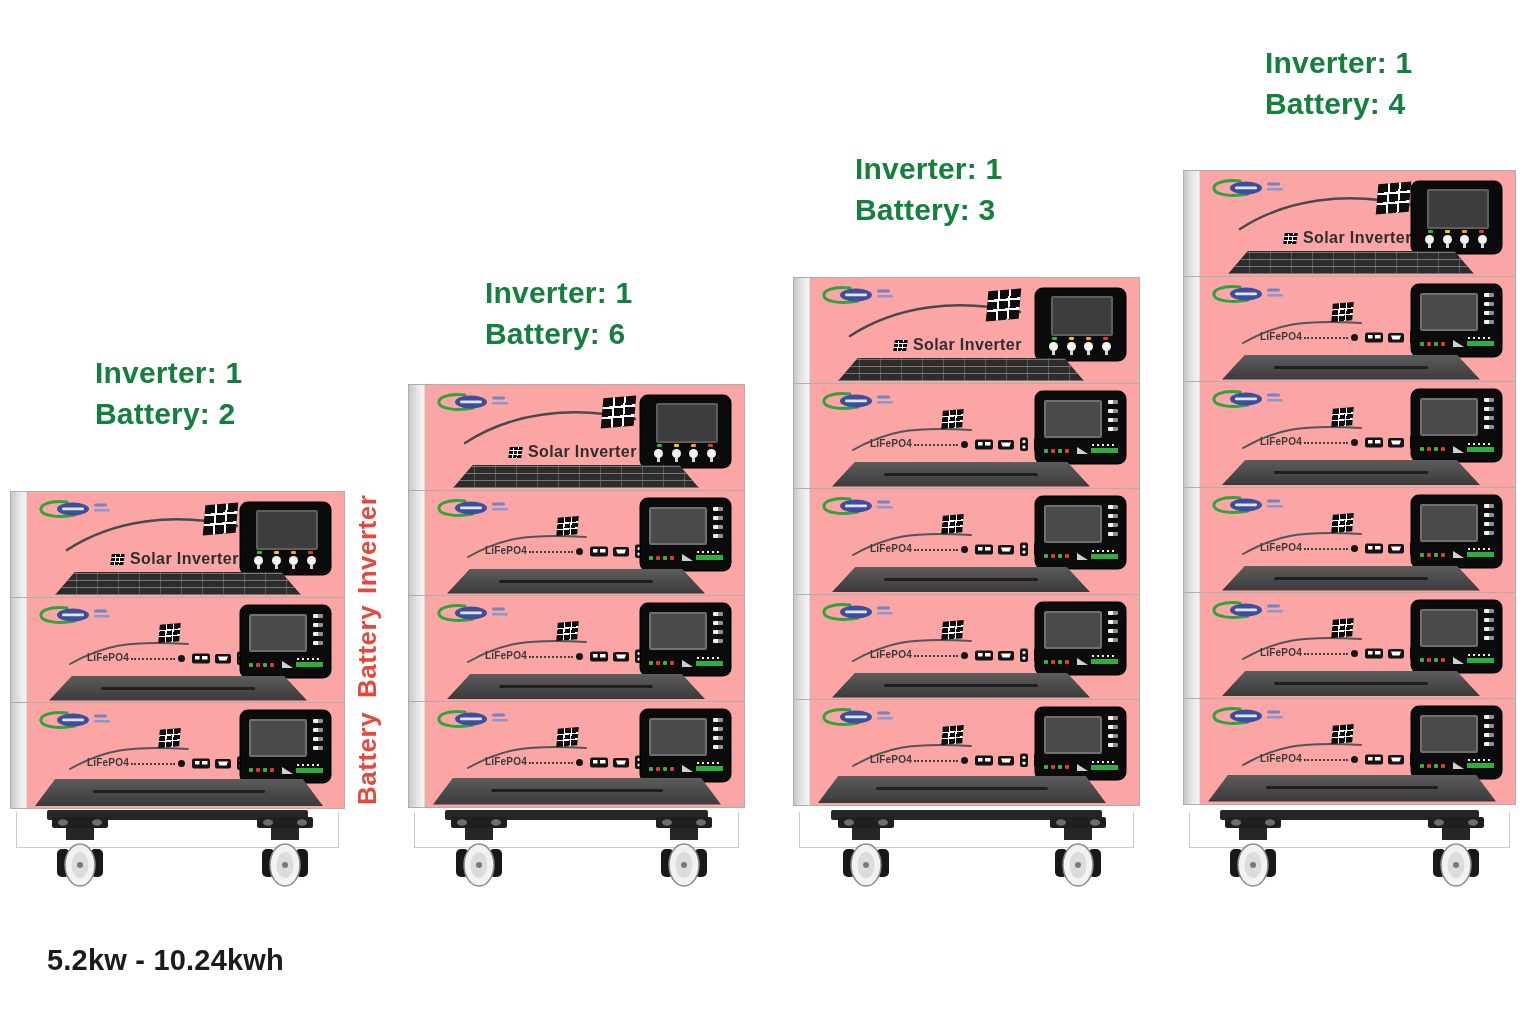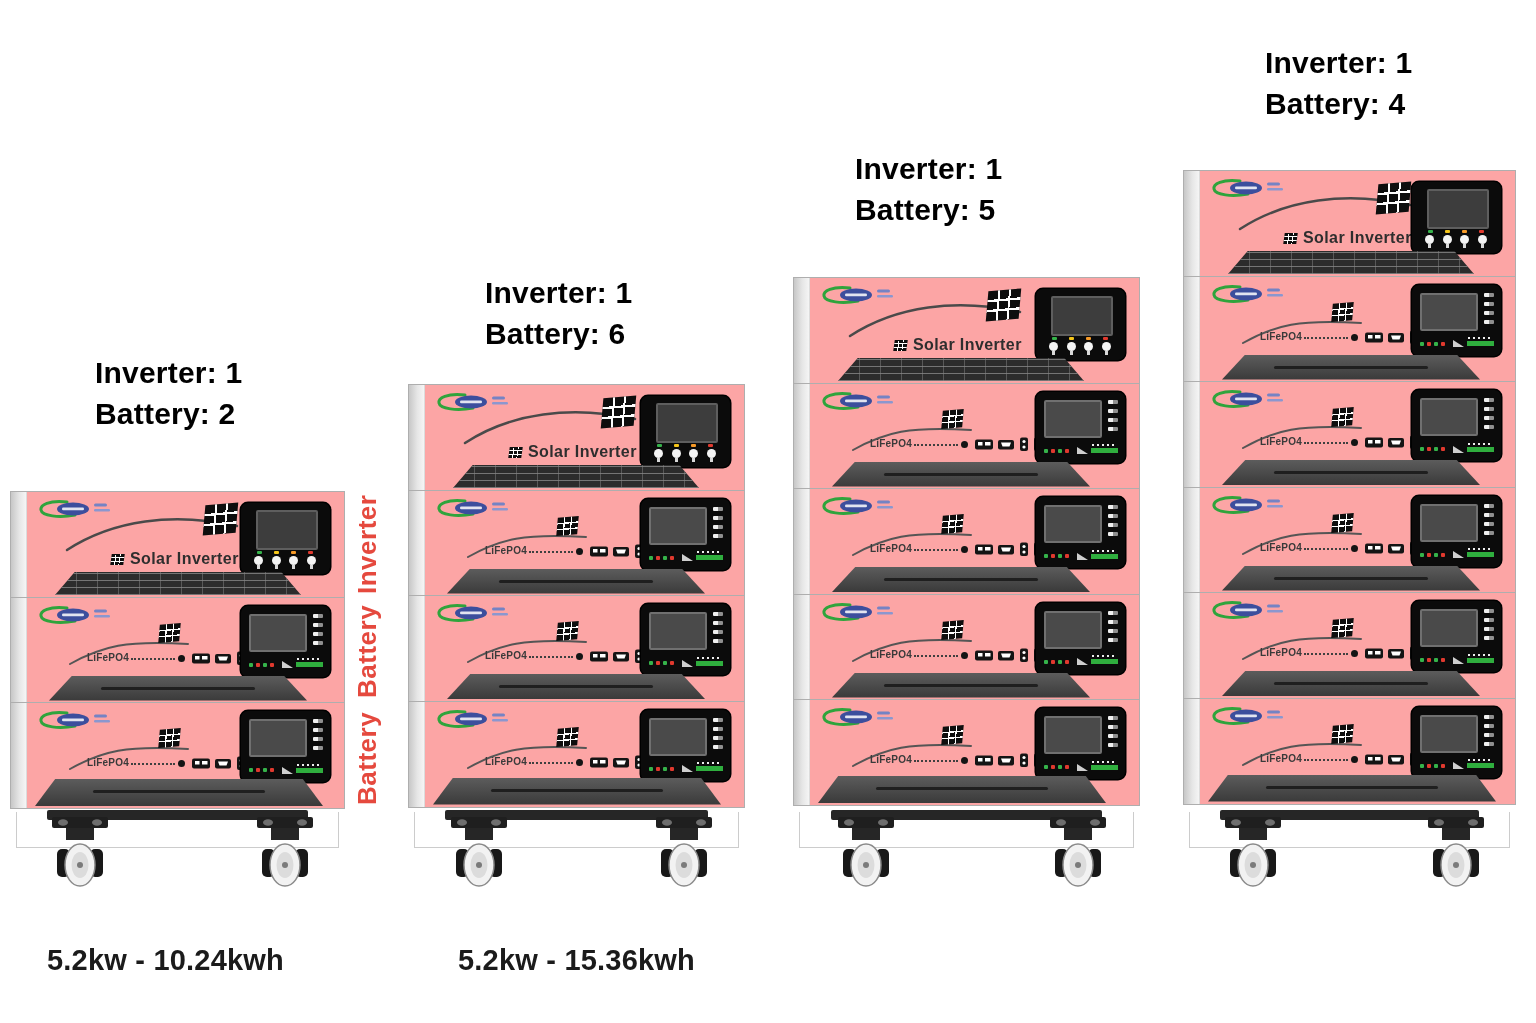--- a/index.html
+++ b/index.html
@@ -2,21 +2,21 @@
 <html><head>
 <meta charset="utf-8">
 <style>
   html,body{margin:0;padding:0;background:#fff;}
   .canvas{
     position:relative; width:1536px; height:1023px; background:#ffffff;
     font-family:"Liberation Sans", sans-serif; overflow:hidden;
   }
   .stack{position:absolute; top:0; height:100%;}
   .head{position:absolute; font-weight:bold; font-size:30px; line-height:41px;
-        color:#000000; letter-spacing:.2px; white-space:nowrap;}
+        color:#15803d; letter-spacing:.2px; white-space:nowrap;}
   .units{position:absolute; left:0; right:0;}
   .unit{position:relative; height:107px; background:#fca5a5;
         border:1.5px solid #aeaeae; margin-top:-1.5px; box-sizing:border-box;}
   .unit:first-child{margin-top:0;}
   .edge{position:absolute; left:0; top:0; bottom:0; width:15px;
         background:linear-gradient(90deg,#c7c7c7 0%,#e6e6e6 55%,#f5f5f5 100%);
         border-right:1px solid #dcdcdc;}
   .logo{position:absolute; left:26px; top:7px; width:78px; height:20px;}
 
   
@@ -480,26 +480,25 @@
             <ellipse cx="13" cy="5.5" rx="5" ry="3.2" fill="#6e6e6e"></ellipse>
             <ellipse cx="47" cy="5.5" rx="5" ry="3.2" fill="#6e6e6e"></ellipse>
             <path d="M16 11 h28 v12 h-28 z" fill="#262626"></path>
             <rect x="7" y="32" width="13" height="28" rx="5" fill="#181818"></rect>
             <rect x="40" y="32" width="13" height="28" rx="5" fill="#181818"></rect>
             <ellipse cx="30" cy="48" rx="15" ry="21" fill="#f2f2f2" stroke="#8a8a8a" stroke-width="1.5"></ellipse>
             <ellipse cx="30" cy="48" rx="8.5" ry="13" fill="#dcdcdc"></ellipse>
             <circle cx="30" cy="48" r="3" fill="#7a7a7a"></circle>
           </svg></div>
       </div>
-      <div class="caption" style="top: 944px; left: 0px;">5.2kw - 15.36kwh</div>
     </section>
     <section class="stack" style="left: 793px; width: 347px;">
       <div class="head" style="left: 62px; top: 148px;">
         <div>Inverter: 1</div>
-        <div>Battery: 5</div>
+        <div>Battery: 3</div>
       </div>
       <div class="units" style="top: 277px;">
         <div class="unit">
           <div class="edge"></div>
           <div class="logo"><svg viewBox="0 0 78 20" width="78" height="20">
               <path d="M30 3 C 12 1, 3 6, 4 11 C 5 17, 22 19, 38 16" fill="none" stroke="#2fa43c" stroke-width="3" stroke-linecap="round"></path>
               <ellipse cx="36" cy="10" rx="16" ry="6.5" fill="#3c4e9d"></ellipse>
               <rect x="25" y="8.6" width="22" height="2.6" rx="1.3" fill="#ffffff" opacity="0.85"></rect>
               <rect x="57" y="4.5" width="13" height="3" rx="1.5" fill="#7583c4"></rect>
               <rect x="57" y="10" width="16" height="2.6" rx="1.3" fill="#8b97cf"></rect>

